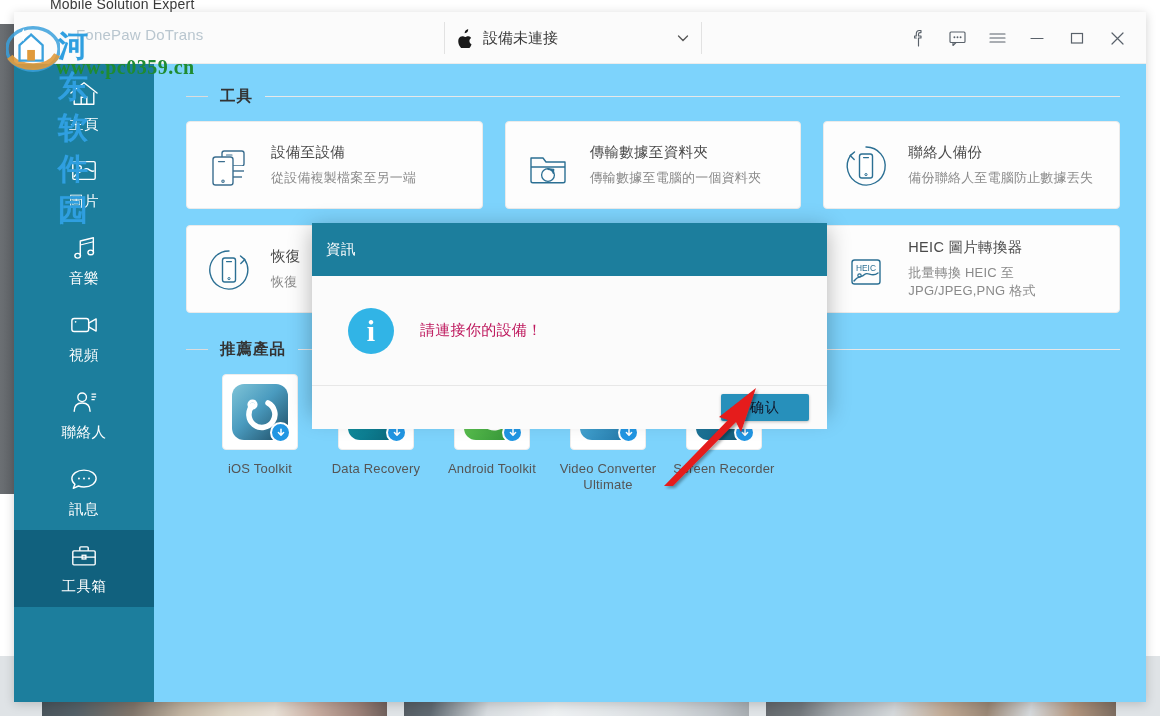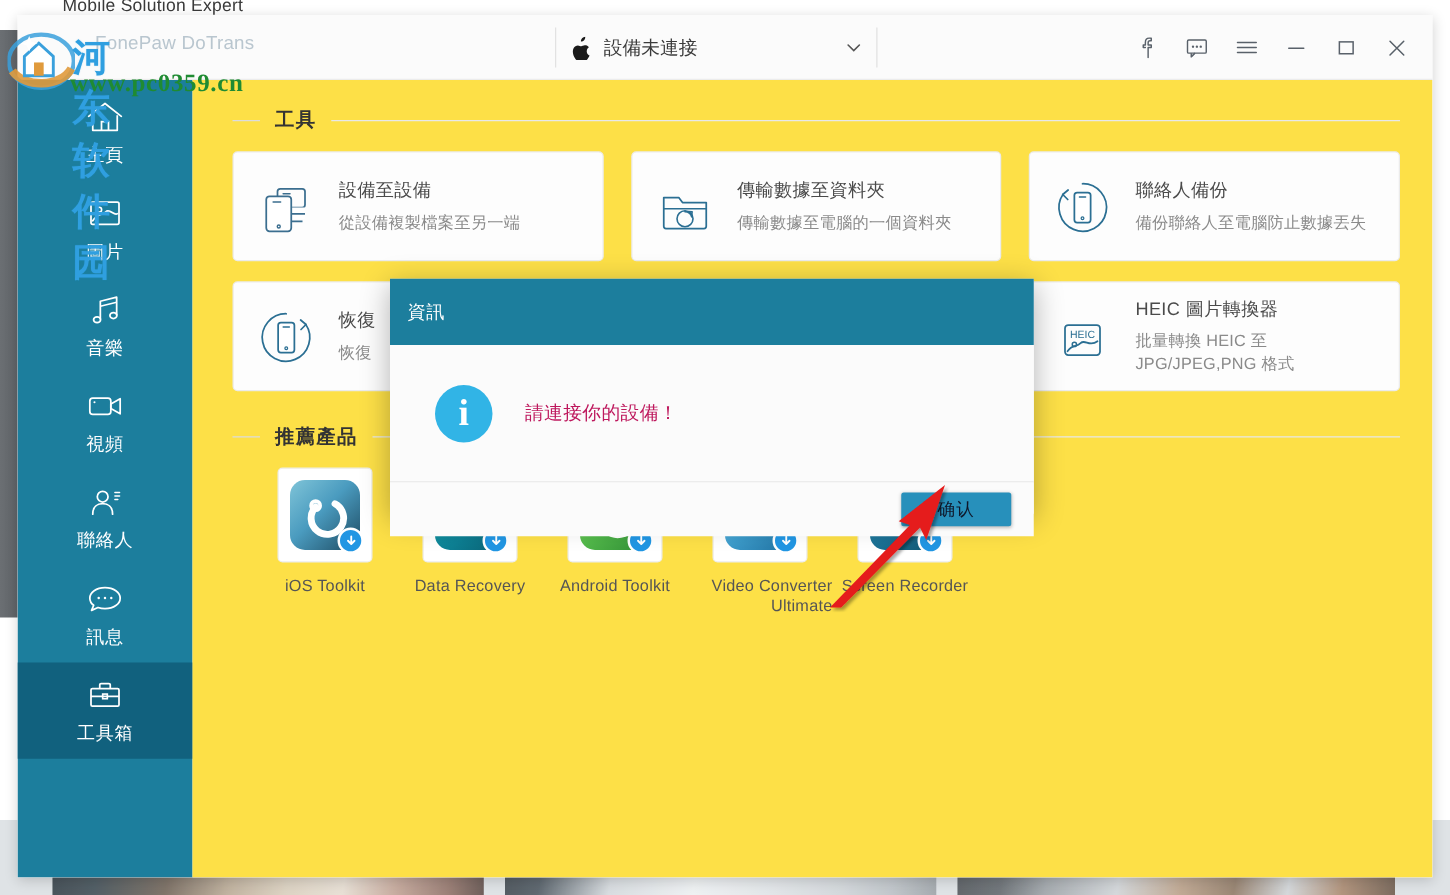--- a/index.html
+++ b/index.html
@@ -101,21 +101,21 @@
     padding-top: 4px;
   }
   .nav-item {
     height: 77px; display: flex; flex-direction: column; align-items: center;
     justify-content: center; gap: 7px; color: #ffffff;
   }
   .nav-item.active { background: #11617e; }
   .nav-label { font-size: 14.5px; color: #fff; letter-spacing: .5px; }
   .nav-ico { width: 32px; height: 28px; display: block; }
 
-  .content { flex: 1; background: #fde047; padding: 22px 26px 0 32px; position: relative; }
+  .content { flex: 1; background: #7dd3fc; padding: 22px 26px 0 32px; position: relative; }
 
   
   .sec-head { display: flex; align-items: center; gap: 12px; margin-bottom: 14px; }
   .sec-rule-short { width: 22px; height: 1px; background: #dcdcdc; }
   .sec-title { font-size: 15.5px; color: #333; font-weight: bold; letter-spacing: 1px; white-space: nowrap; }
   .sec-rule { flex: 1; height: 1px; background: #e8e8e8; }
 
   .card-grid { display: flex; gap: 22px; }
   .card {
     flex: 1; height: 88px; border: 1px solid #ebebeb; border-radius: 4px;
@@ -135,21 +135,21 @@
     background: #fff; display: flex; align-items: center; justify-content: center;
     position: relative;
   }
   .prod-art { width: 56px; height: 56px; border-radius: 12px; position: relative; }
   .dl-badge {
     position: absolute; right: -3px; bottom: -3px; width: 21px; height: 21px; border-radius: 50%;
     background: #2196e3; border: 2px solid #fff;
     display: flex; align-items: center; justify-content: center;
   }
   .prod-name {
-    margin-top: 11px; font-size: 13px; color: #555; text-align: right; line-height: 1.25;
+    margin-top: 11px; font-size: 13px; color: #555; text-align: center; line-height: 1.25;
     letter-spacing: .2px;
   }
 
   
   .modal {
     position: absolute; left: 312px; top: 223px; width: 515px; height: 188px;
     background: #fbfbfb; z-index: 40;
     box-shadow: 0 5px 22px rgba(0,0,0,.30);
   }
   .modal-head {

